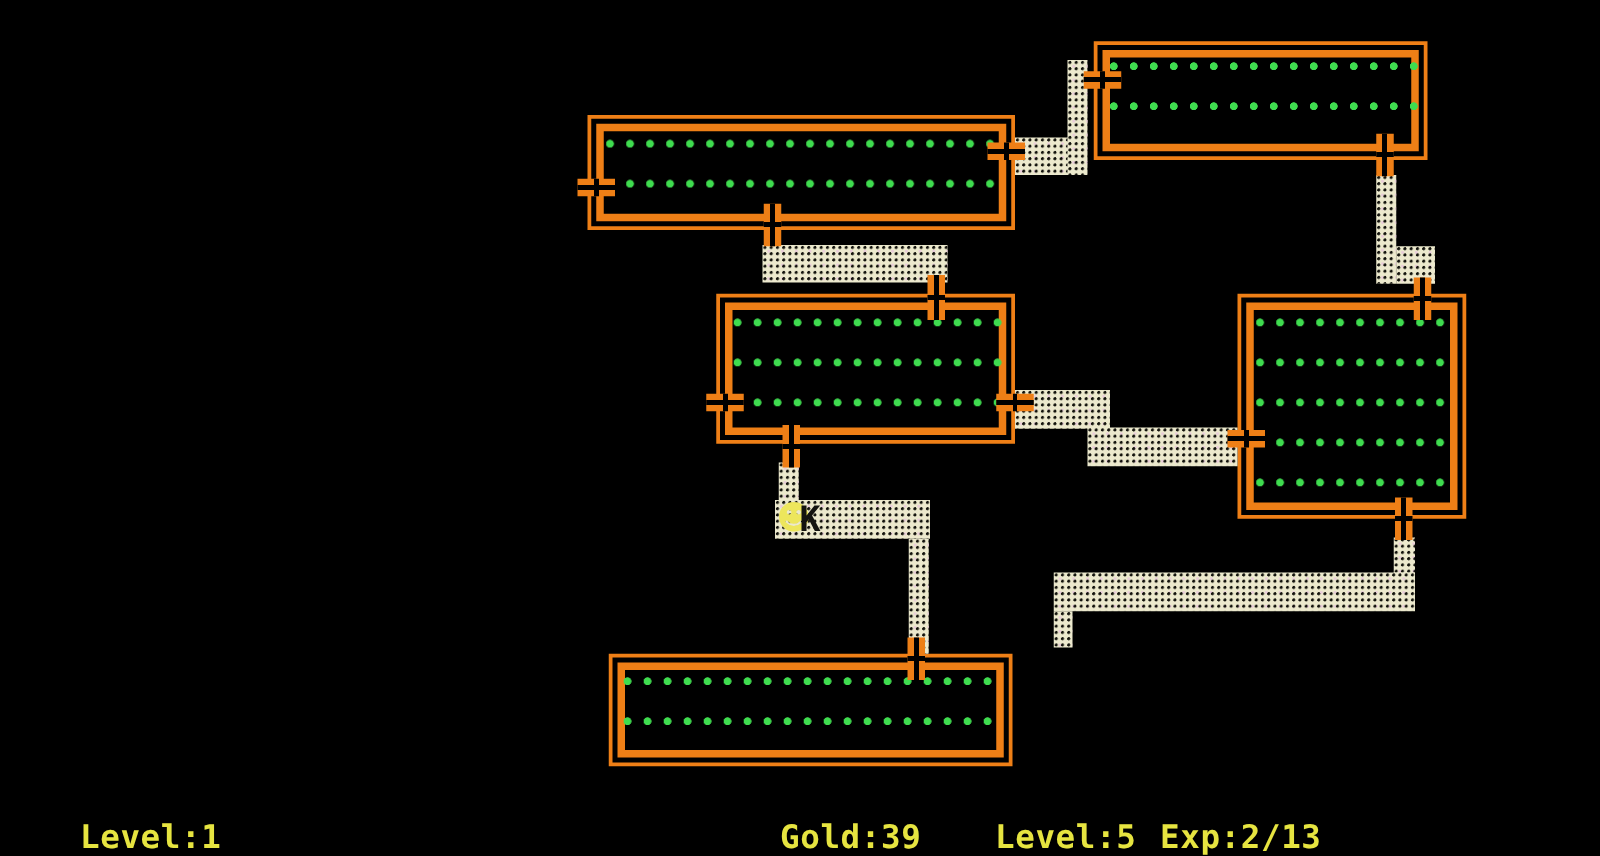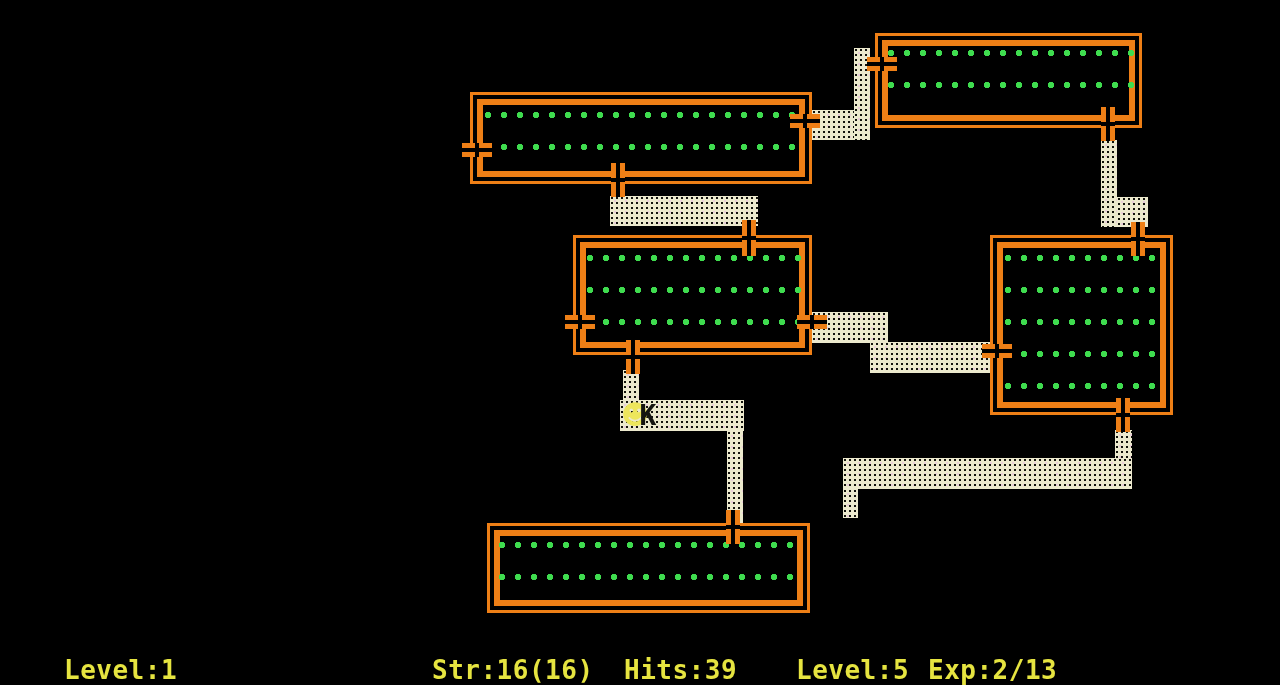--- a/index.html
+++ b/index.html
@@ -141,19 +141,18 @@
   <div class="door" style="left:982px;top:344px;width:30px;height:14px;"></div>
   <div class="door" style="left:1116px;top:398px;width:14px;height:34px;"></div>
 
   <div class="door" style="left:726px;top:510px;width:14px;height:34px;"></div>
 
   <span class="entity player" style="left:621px;top:399px;">☻</span>
   <span class="entity monster" style="left:638px;top:400px;">K</span>
 
   <div class="statusbar">
     <span class="status-item" style="left:64px;">Level:1</span>
-    <span class="status-item" style="left:432px;">Str:16(16)</span>
-    <span class="status-item" style="left:624px;">Hits:39</span>
+    <span class="status-item" style="left:624px;">Gold:39</span>
     <span class="status-item" style="left:796px;">Level:5</span>
     <span class="status-item" style="left:928px;">Exp:2/13</span>
   </div>
 
 </div>
 
 </body></html>

